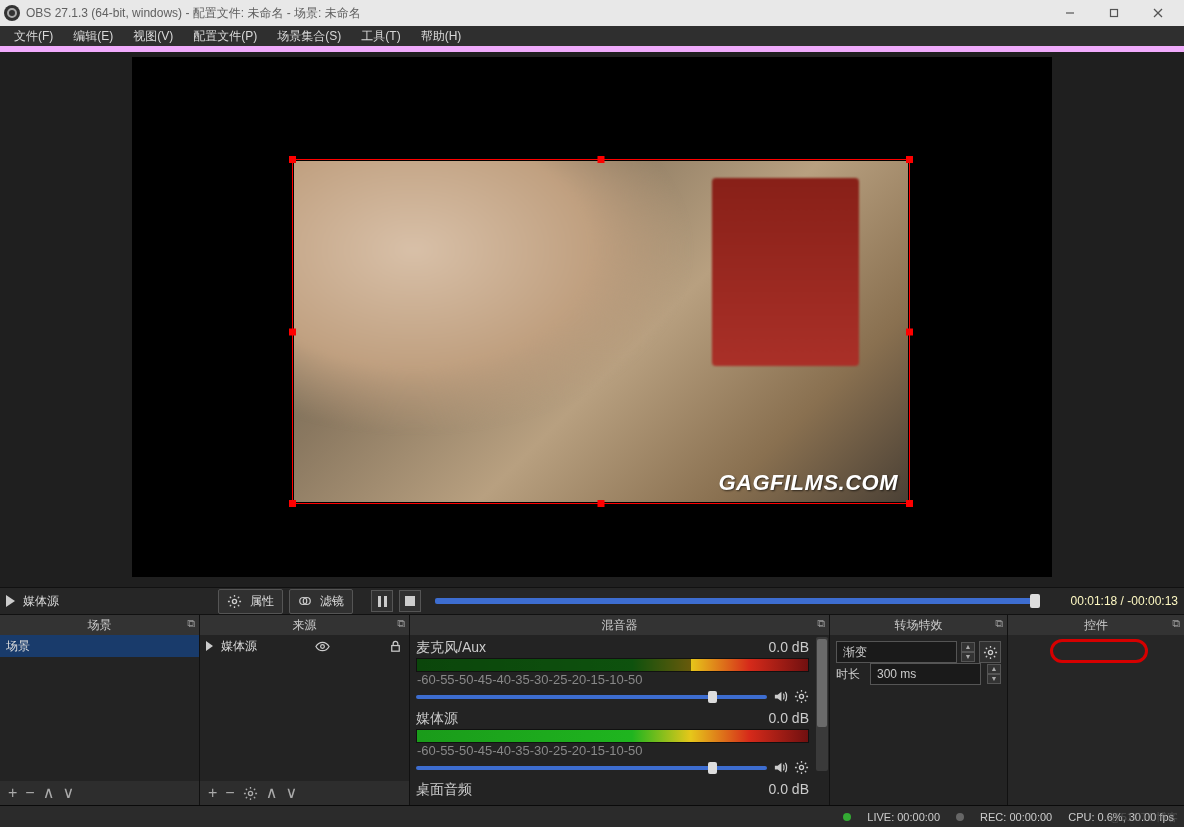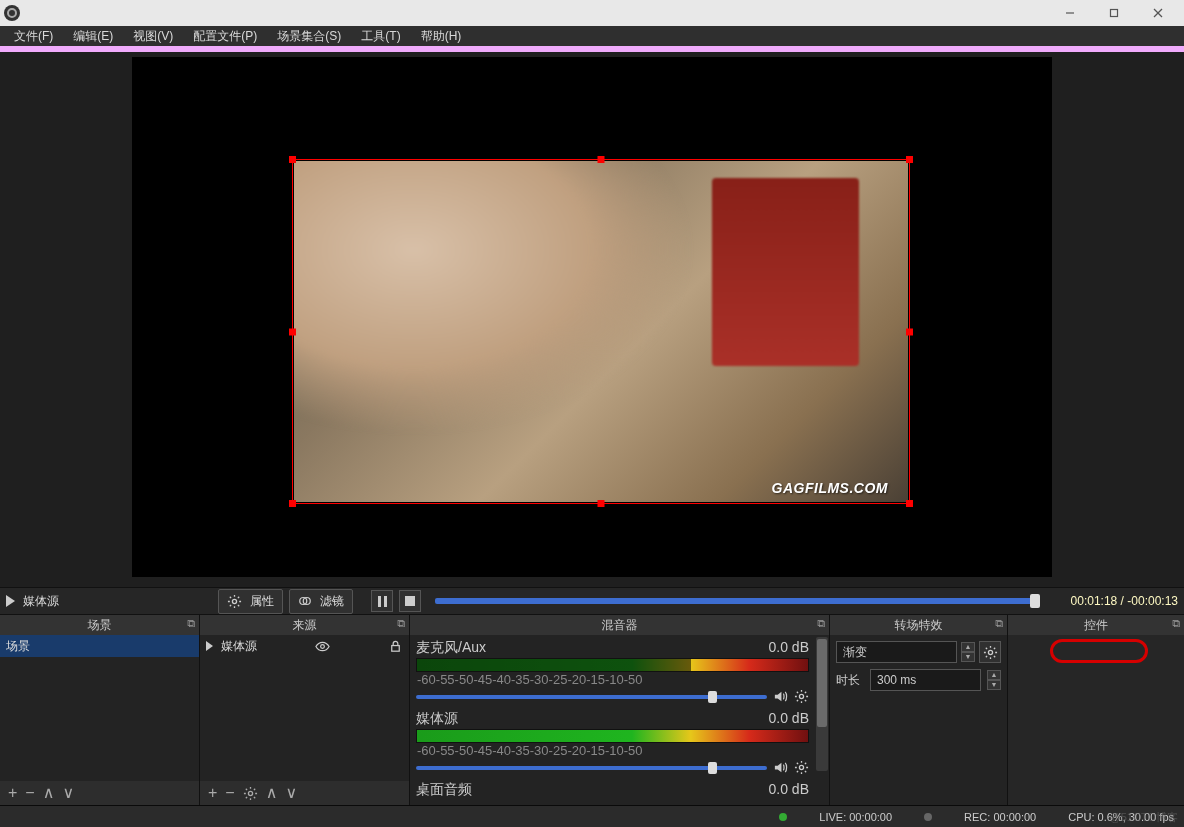--- a/index.html
+++ b/index.html
@@ -23,21 +23,21 @@
 .preview { width:920px; height:520px; background:#000; position:relative; margin-top:5px; }
 .selection { position:absolute; left:160px; top:102px; width:618px; height:345px; border:1px solid red; }
 .selection .handle { width:7px; height:7px; background:red; position:absolute; }
 .selection .h-tl{left:-4px;top:-4px} .selection .h-tm{left:50%;top:-4px;transform:translateX(-50%)}
 .selection .h-tr{right:-4px;top:-4px} .selection .h-ml{left:-4px;top:50%;transform:translateY(-50%)}
 .selection .h-mr{right:-4px;top:50%;transform:translateY(-50%)} .selection .h-bl{left:-4px;bottom:-4px}
 .selection .h-bm{left:50%;bottom:-4px;transform:translateX(-50%)} .selection .h-br{right:-4px;bottom:-4px}
 .video-content{position:absolute;inset:1px;background:linear-gradient(135deg,#5a5a4a 0%,#8a7860 30%,#b8a080 55%,#897050 80%,#4a4035 100%);overflow:hidden;}
 .video-content::before{content:"";position:absolute;left:-5%;top:-10%;width:70%;height:90%;background:radial-gradient(ellipse at 35% 40%,#d8c0a8 0%,#c0a080 45%,transparent 70%);filter:blur(3px);}
 .video-content::after{content:"";position:absolute;right:8%;top:5%;width:24%;height:55%;background:linear-gradient(#882018,#aa3028);border-radius:4px;filter:blur(1px);}
-.watermark{position:absolute;right:20px;bottom:6px;color:#fff;font-size:14px;font-weight:900;font-style:italic;letter-spacing:.5px;text-shadow:1px 1px 2px rgba(0,0,0,.6);}
+.watermark{position:absolute;right:10px;bottom:6px;color:#fff;font-size:22px;font-weight:900;font-style:italic;letter-spacing:.5px;text-shadow:1px 1px 2px rgba(0,0,0,.6);}
 
 
 .transport { height:28px; background:#262626; border-top:1px solid #111; border-bottom:1px solid #111; display:flex; align-items:center; padding:0 6px; gap:6px; }
 .transport .left-label { display:flex; align-items:center; gap:8px; min-width:190px; }
 .transport .play-icon{width:0;height:0;border-left:9px solid #ccc;border-top:6px solid transparent;border-bottom:6px solid transparent;}
 .transport .chip { display:flex; align-items:center; gap:8px; padding:3px 8px; border:1px solid #555; border-radius:2px; background:#303030; }
 .transport .pause-btn,.transport .stop-btn{width:22px;height:22px;border:1px solid #555;background:#303030;display:flex;align-items:center;justify-content:center;}
 .pause-glyph{display:flex;gap:3px}.pause-glyph span{width:3px;height:11px;background:#ccc}
 .stop-glyph{width:10px;height:10px;background:#ccc}
 .seek{flex:1;height:6px;background:#3d6dd0;position:relative;border-radius:2px;margin:0 8px}
@@ -68,47 +68,48 @@
 .meter.low::after{content:"";position:absolute;left:0;top:0;bottom:0;width:70%;background:rgba(0,0,0,.55)}
 .ticks{display:flex;justify-content:flex-start;font-size:13px;color:#888;padding:0 1px}
 .slider-row{display:flex;align-items:center;gap:6px;margin-top:2px}
 .vol-track{flex:1;height:4px;background:#3d6dd0;position:relative;border-radius:2px}
 .vol-thumb{position:absolute;right:50px;top:-4px;width:9px;height:12px;background:#ddd;border-radius:2px}
 .spk-icon,.gear-icon{width:15px;height:15px;fill:#ccc}
 .mixer-scroll{position:absolute;right:1px;top:2px;width:12px;height:134px;background:#3a3a3a;border-radius:2px}
 .mixer-scroll::after{content:"";position:absolute;left:1px;right:1px;top:2px;height:88px;background:#6a6a6a;border-radius:2px}
 
 
-.trans-body{padding:6px;display:flex;flex-direction:column;gap:6px}
+.trans-body{padding:6px;display:flex;flex-direction:column;}
 .select-row{display:flex;align-items:center;gap:4px}
 .select{flex:1;height:22px;background:#1a1a1a;border:1px solid #555;color:#ccc;display:flex;align-items:center;padding:0 6px;justify-content:space-between;font-size:12px}
 .spin{width:14px;display:flex;flex-direction:column}
 .spin div{height:10px;background:#333;border:1px solid #555;font-size:7px;text-align:center;line-height:8px;color:#aaa}
 .gear-btn{width:22px;height:22px;background:#303030;border:1px solid #555;display:flex;align-items:center;justify-content:center}
 .dur-row{display:flex;align-items:center;gap:6px}
 .dur-label{color:#ccc;font-size:12px;min-width:28px}
 
 
 .ctrl-body{padding:4px;display:flex;flex-direction:column;gap:2px}
 .ctrl-btn{height:23px;background:#353535;border:1px solid #555;color:#ddd;display:flex;align-items:center;justify-content:center;font-size:12px}
 .highlight-ring{position:absolute;left:42px;top:24px;width:98px;height:24px;border:3px solid #d60000;border-radius:12px;pointer-events:none}
 
 
-.statusbar{height:22px;background:#2b2b2b;border-top:1px solid #0a0a0a;display:flex;align-items:center;justify-content:flex-end;gap:32px;padding:0 10px;color:#ccc;font-size:11px}
+.statusbar{height:22px;background:#2b2b2b;border-top:1px solid #0a0a0a;display:flex;align-items:center;justify-content:flex-end;gap:16px;padding:0 10px;color:#ccc;font-size:11px}
 .statusbar .dot{width:8px;height:8px;background:#3a3;border-radius:50%}
 .statusbar .rec-dot{width:8px;height:8px;background:#666;border-radius:50%}
 .blog-stamp{position:absolute;right:6px;bottom:2px;color:#6a6a6a;font-size:11px;opacity:.6}
 
 svg{display:block}
 </style>
 </head>
 <body>
 
 <div class="titlebar">
   <div class="app-icon"></div>
+  <div class="title-text">OBS 27.1.3 (64-bit, windows) - 配置文件: 未命名 - 场景: 未命名</div>
   <div class="winbtns">
     <div class="winbtn">
         <svg viewBox="0 0 10 10">
           <line x1="1" y1="5" x2="9" y2="5"></line>
         </svg>
       </div>
     <div class="winbtn">
         <svg viewBox="0 0 10 10">
           <rect x="1.5" y="1.5" width="7" height="7"></rect>
         </svg>

